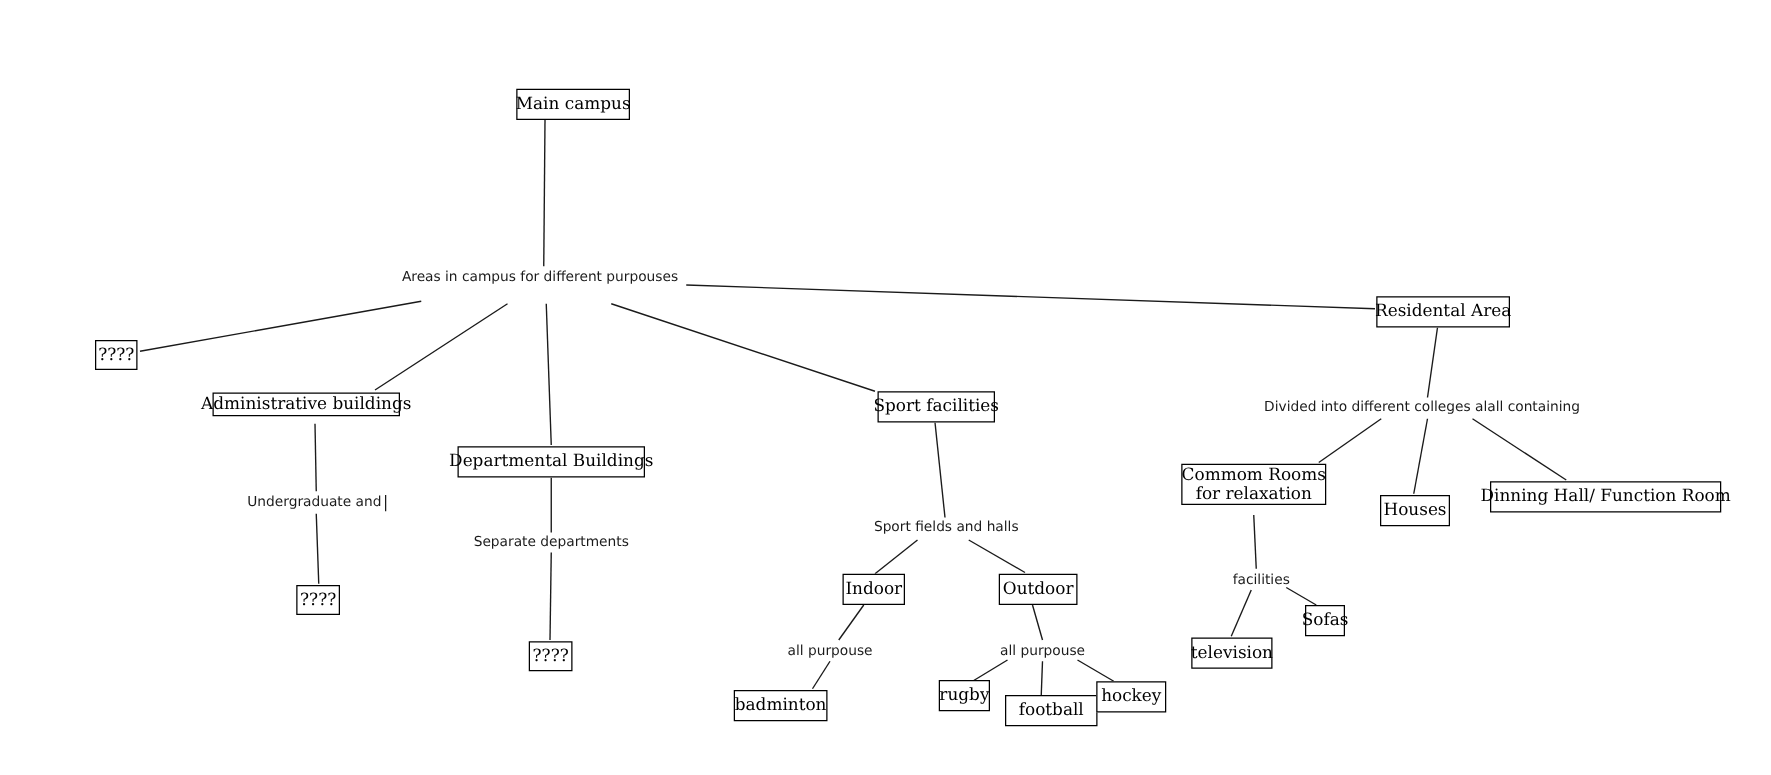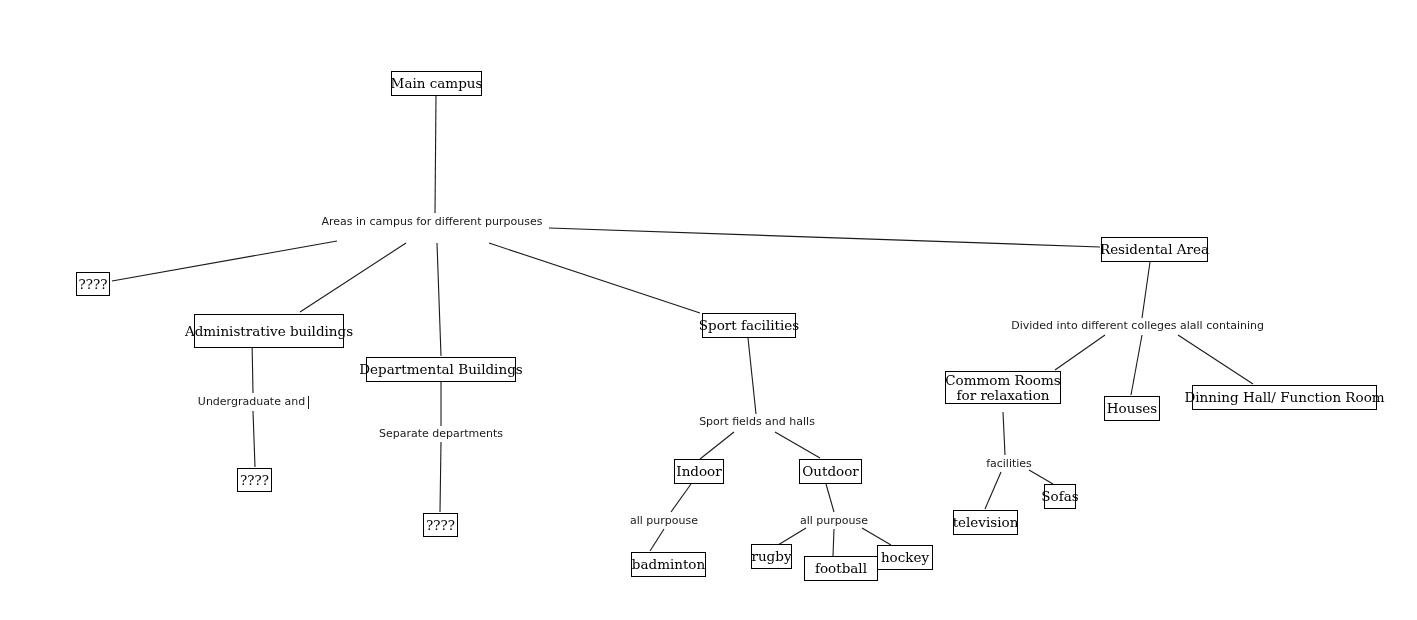--- a/index.html
+++ b/index.html
@@ -126,29 +126,29 @@
 
     <line x1="1178" y1="335" x2="1253" y2="384"></line>
 
     <line x1="1003" y1="412" x2="1005" y2="455"></line>
 
     <line x1="1001" y1="472" x2="985" y2="509"></line>
 
     <line x1="1029" y1="470" x2="1053" y2="484"></line>
   </svg>
 
-  <div class="node boxed" style="left:391px; top:71px; width:91px; height:25px;">
+  <div class="node boxed" style="left:413px; top:71px; width:91px; height:25px;">
     <span class="ln">Main campus</span>
   </div>
 
   <div class="node boxed" style="left:76px; top:272px; width:34px; height:24px;">
     <span class="ln">????</span>
   </div>
 
-  <div class="node boxed" style="left:194px; top:314px; width:150px; height:34px;">
+  <div class="node boxed" style="left:170px; top:314px; width:150px; height:19px;">
     <span class="ln">Administrative buildings</span>
   </div>
 
   <div class="node boxed" style="left:237px; top:468px; width:35px; height:24px;">
     <span class="ln">????</span>
   </div>
 
   <div class="node boxed" style="left:366px; top:357px; width:150px; height:25px;">
     <span class="ln">Departmental Buildings</span>
   </div>
@@ -158,21 +158,21 @@
   </div>
 
   <div class="node boxed" style="left:702px; top:313px; width:94px; height:25px;">
     <span class="ln">Sport facilities</span>
   </div>
 
   <div class="node boxed" style="left:674px; top:459px; width:50px; height:25px;">
     <span class="ln">Indoor</span>
   </div>
 
-  <div class="node boxed" style="left:631px; top:552px; width:75px; height:25px;">
+  <div class="node boxed" style="left:587px; top:552px; width:75px; height:25px;">
     <span class="ln">badminton</span>
   </div>
 
   <div class="node boxed" style="left:799px; top:459px; width:63px; height:25px;">
     <span class="ln">Outdoor</span>
   </div>
 
   <div class="node boxed" style="left:751px; top:544px; width:41px; height:25px;">
     <span class="ln">rugby</span>
   </div>

